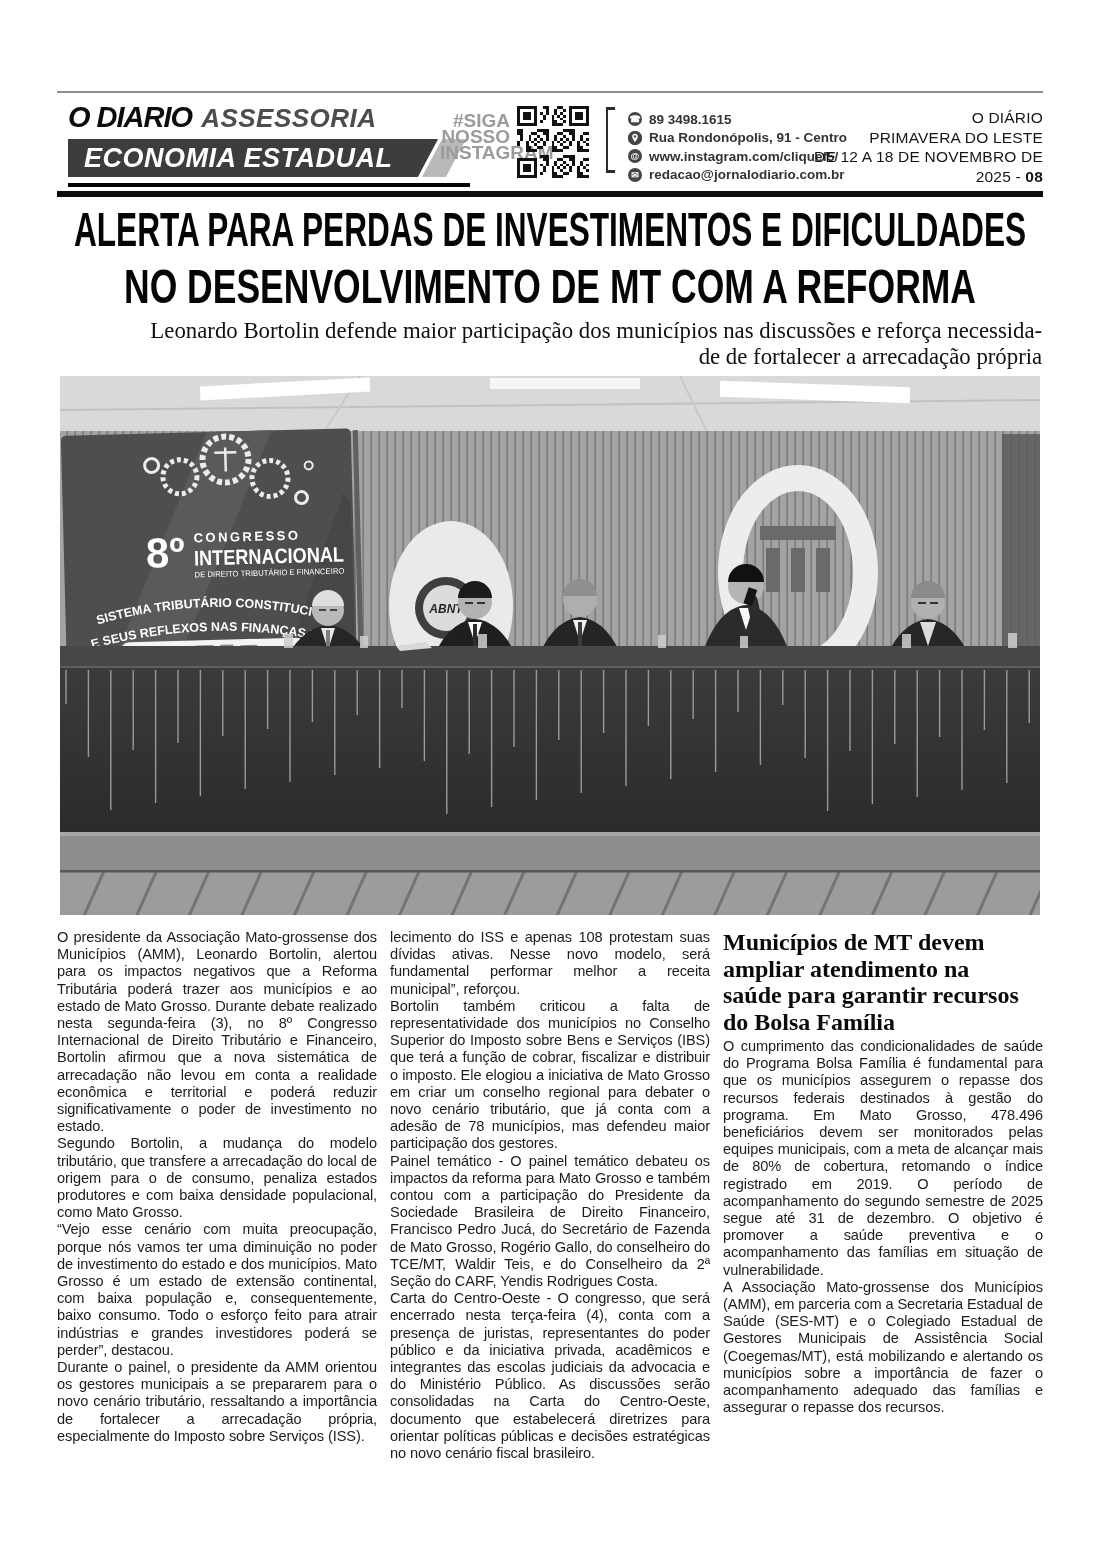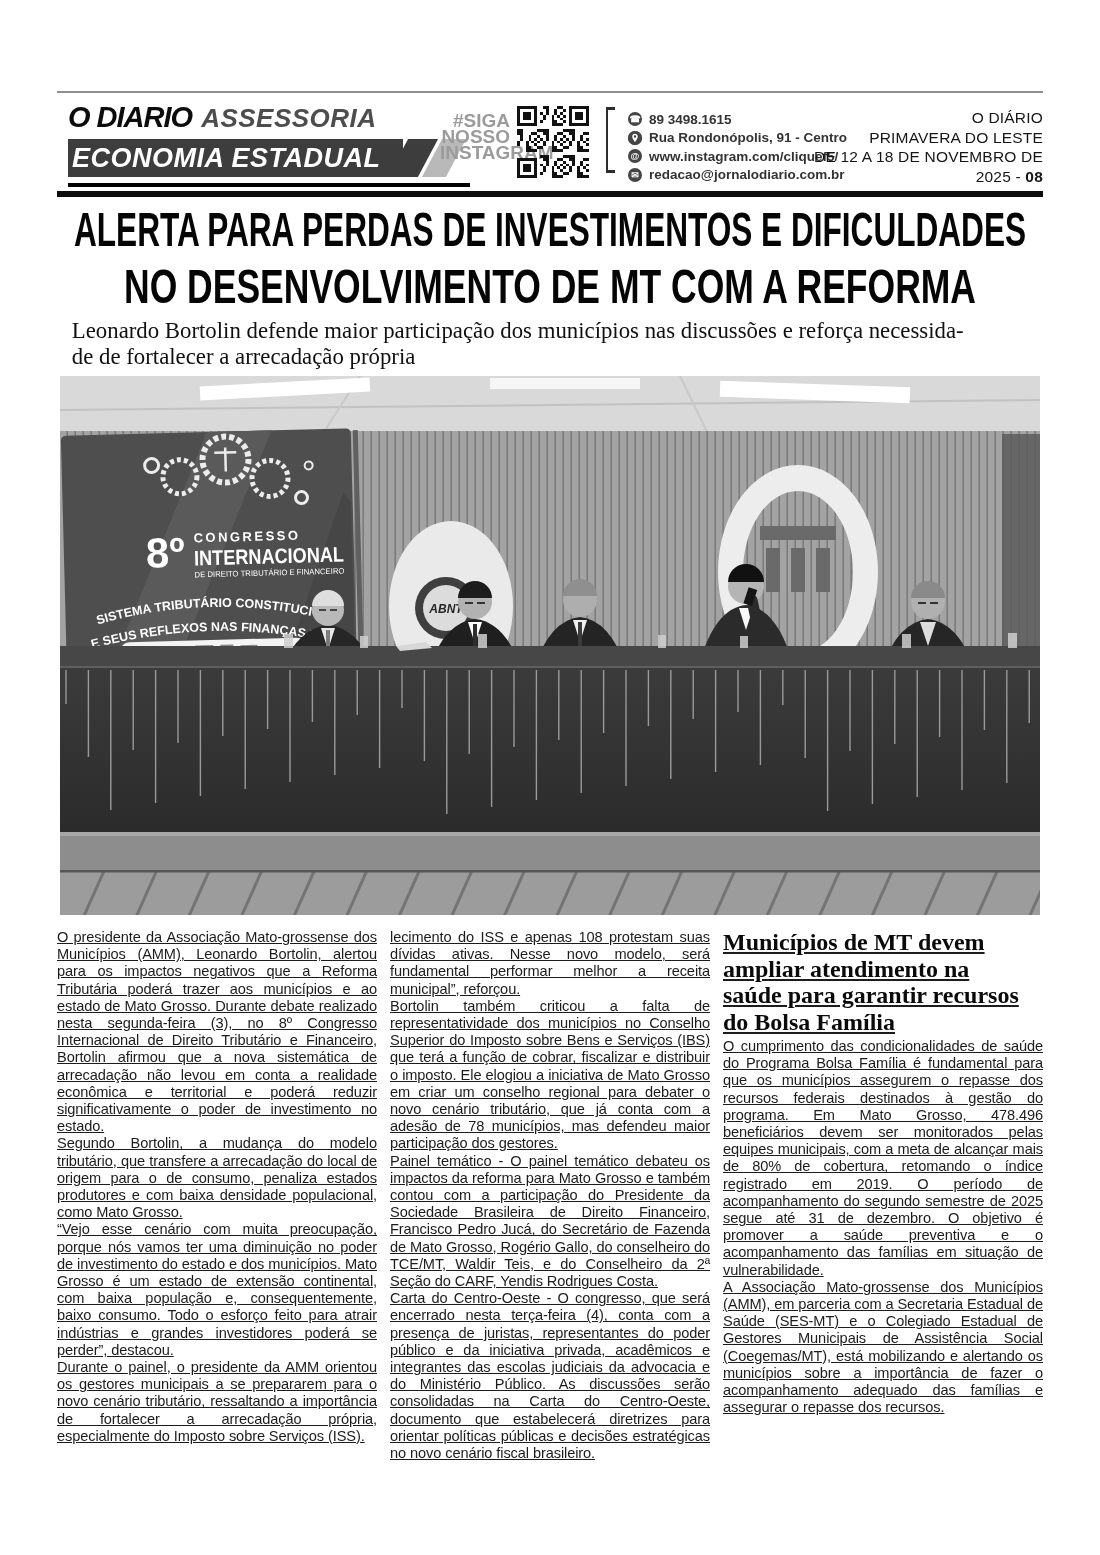--- a/index.html
+++ b/index.html
@@ -5,21 +5,21 @@
   html,body{margin:0;padding:0;background:#ffffff;}
   body{width:1100px;height:1555px;position:relative;font-family:"Liberation Sans",sans-serif;color:#1c1c1c;overflow:hidden;}
   .abs{position:absolute;}
 
   
   .top-rule{left:57px;top:91px;width:986px;height:2px;background:#8f8f8f;}
   .brand-row{left:68px;top:101px;white-space:nowrap;}
   .brand{font-style:italic;font-weight:900;font-size:29px;letter-spacing:-1px;color:#0c0c0c;}
   .brand-suffix{font-style:italic;font-weight:700;font-size:26px;letter-spacing:0.5px;color:#4d4d4d;margin-left:9px;}
   .section-banner{left:68px;top:139px;height:38px;background:#3d3d3d;color:#fff;display:flex;align-items:center;
-    padding:0 22px 0 4px;font-weight:700;font-style:italic;font-size:27px;letter-spacing:0.5px;white-space:nowrap;}
+    padding:0 22px 0 16px;font-weight:700;font-style:italic;font-size:27px;letter-spacing:0.5px;white-space:nowrap;}
   .tail{top:139px;height:38px;width:30px;background:#3d3d3d;transform:skewX(-28deg);}
   .tail.t1{left:398px;}
   .tail.t2{left:432px;width:24px;background:#b9b9b9;}
   .banner-underline{left:68px;top:183px;width:402px;height:4px;background:#000;}
   .thick-rule{left:57px;top:191px;width:986px;height:6px;background:#0d0d0d;}
 
   .siga{left:440px;top:113px;width:70px;text-align:right;font-size:19px;font-weight:700;color:#9b9b9b;line-height:16px;}
   .qr{left:517px;top:106px;width:72px;height:72px;}
 
   .bracket{left:606px;top:107px;width:10px;height:66px;border-left:2.5px solid #2d2d2d;}
@@ -30,29 +30,29 @@
   .contact-row{display:flex;align-items:center;height:18.5px;}
   .cicon{width:14px;height:14px;border-radius:50%;background:#454545;color:#fff;font-size:9px;line-height:14px;
     text-align:center;margin-right:7px;flex:0 0 14px;display:inline-block;}
   .cicon svg{display:block;}
 
   .edition{right:57px;top:108px;text-align:right;font-size:15.5px;line-height:19.5px;color:#161616;letter-spacing:0.2px;}
   .edition b{font-weight:800;}
 
   
   .headline-svg{left:57px;top:199px;width:986px;height:118px;}
-  .subhead{left:57px;top:317px;width:986px;text-align:left;font-family:"Liberation Serif",serif;
+  .subhead{left:71px;top:317px;width:986px;text-align:right;font-family:"Liberation Serif",serif;
     font-size:23.5px;line-height:26px;color:#101010;}
   .subhead div{white-space:nowrap;transform:scaleX(0.97);transform-origin:center;}
 
   
   .photo{left:60px;top:376px;width:980px;height:539px;background:#bdbdbd;}
 
   
-  .columns{left:57px;top:929px;width:986px;display:flex;gap:13px;text-decoration:underline;}
+  .columns{left:57px;top:929px;width:986px;display:flex;gap:13px;}
   .col{flex:1 1 0;}
   .col p{margin:0;font-size:14.6px;line-height:17.2px;text-align:justify;color:#1b1b1b;letter-spacing:-0.1px;}
   .col3-head{font-family:"Liberation Serif",serif;font-weight:700;font-size:24px;line-height:26.5px;
     text-align:left;color:#0a0a0a;white-space:pre-line;margin:0 0 3px 0;}
 </style>
 </head>
 <body>
 
 <div class="abs top-rule"></div>
 

